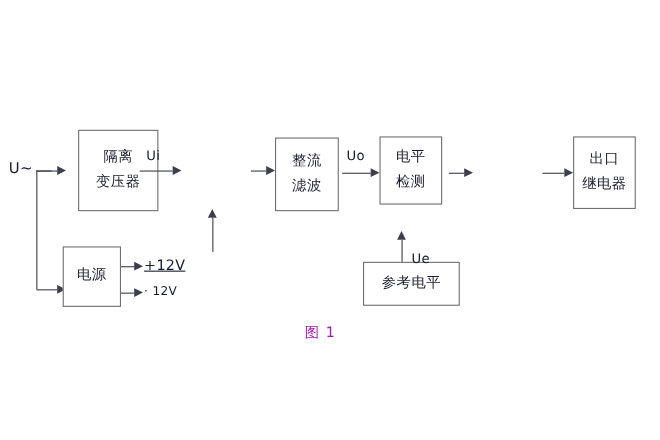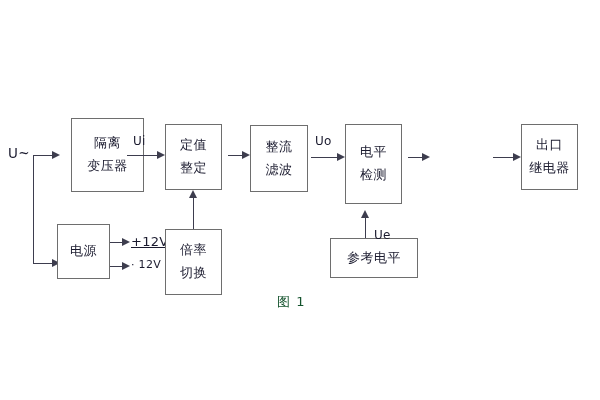--- a/index.html
+++ b/index.html
@@ -35,21 +35,21 @@
   .block .ln { display: block; }
   .label {
     position: absolute;
     color: #1a1a2e;
     font-size: 12px;
     white-space: nowrap;
     letter-spacing: 0.3px;
   }
   .caption {
     position: absolute;
-    color: #14532d;
+    color: #a21caf;
     font-size: 13px;
     letter-spacing: 1px;
     white-space: nowrap;
   }
   
   .hline {
     position: absolute;
     height: 0;
     border-top: 1.4px solid #3d3d4e;
   }
@@ -92,38 +92,34 @@
 
   <div class="block" style="left:60px; top:118px; width:73px; height:74px;margin-left:11px;">
     <span class="ln">隔离</span>
     <span class="ln">变压器</span>
   </div>
 
   <div class="label" style="left:133px; top:134px;">Ui</div>
   <div class="hline" style="left:127px; top:155px; width:30px;"></div>
   <div class="arrow-r" style="left:157px; top:150.5px;"></div>
 
-  <div class="block" style="left:165px; top:124px; width:57px; height:66px;">
-    <span class="ln">定值</span>
-    <span class="ln">整定</span>
-  </div>
 
   <div class="hline" style="left:228px; top:155px; width:14px;"></div>
   <div class="arrow-r" style="left:242px; top:150.5px;"></div>
 
   <div class="block" style="left:250px; top:125px; width:58px; height:67px;align-items:center;">
     <span class="ln">整流</span>
     <span class="ln">滤波</span>
   </div>
 
   <div class="label" style="left:315px; top:134px;">Uo</div>
   <div class="hline" style="left:311px; top:157px; width:26px;"></div>
   <div class="arrow-r" style="left:337px; top:152.5px;"></div>
 
-  <div class="block" style="left:345px; top:124px; width:57px; height:80px;">
+  <div class="block" style="left:345px; top:124px; width:57px; height:62px;">
     <span class="ln">电平</span>
     <span class="ln">检测</span>
   </div>
 
   <div class="hline" style="left:408px; top:157px; width:14px;"></div>
   <div class="arrow-r" style="left:422px; top:152.5px;"></div>
 
 
   <div class="hline" style="left:493px; top:157px; width:20px;"></div>
   <div class="arrow-r" style="left:513px; top:152.5px;"></div>
@@ -138,24 +134,20 @@
   </div>
 
   <div class="hline" style="left:110px; top:242px; width:12px;"></div>
   <div class="arrow-r" style="left:122px; top:237.5px;"></div>
   <div class="label" style="left:131px; top:234px; font-size:13px;text-decoration:underline;">+12V</div>
 
   <div class="hline" style="left:110px; top:266px; width:12px;"></div>
   <div class="arrow-r" style="left:122px; top:261.5px;"></div>
   <div class="label" style="left:131px; top:258px; font-size:11px;">· 12V</div>
 
-  <div class="block" style="left:165px; top:229px; width:57px; height:66px;">
-    <span class="ln">倍率</span>
-    <span class="ln">切换</span>
-  </div>
 
   <div class="vline" style="left:193px; top:198px; height:31px;"></div>
   <div class="arrow-u" style="left:189px; top:190px;"></div>
 
   <div class="block" style="left:330px; top:238px; width:88px; height:40px; font-size:13px;">
     <span class="ln">参考电平</span>
   </div>
 
   <div class="vline" style="left:365px; top:218px; height:20px;"></div>
   <div class="arrow-u" style="left:361px; top:210px;"></div>

